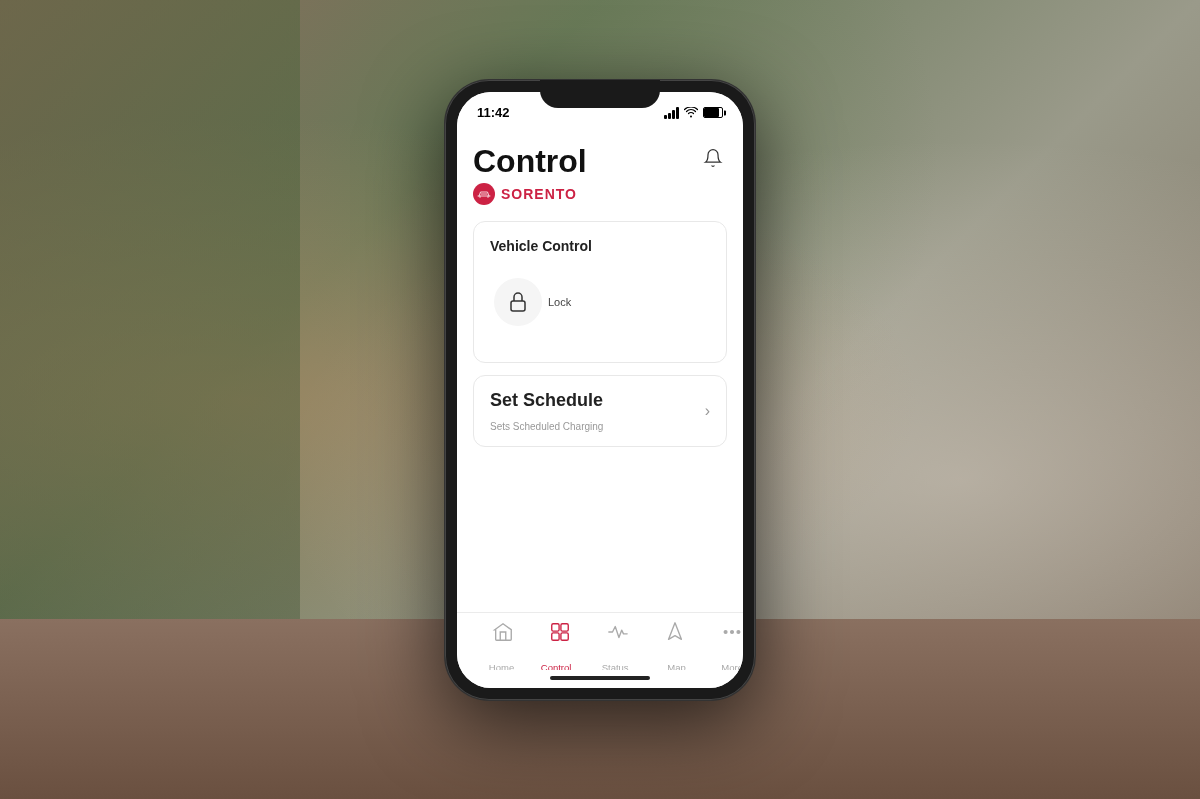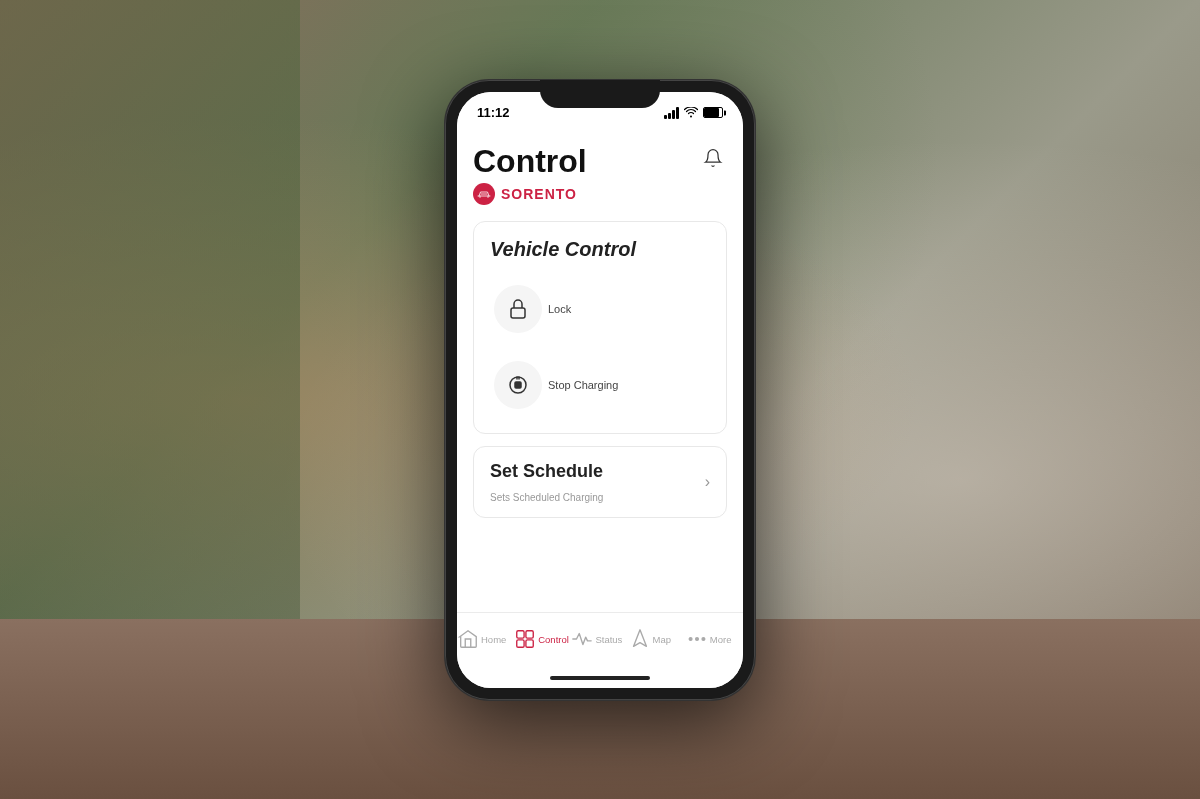--- a/index.html
+++ b/index.html
@@ -220,25 +220,24 @@
     
     .card {
       background: white;
       border: 1px solid #e8e8e8;
       border-radius: 12px;
       padding: 16px;
       margin-bottom: 12px;
     }
 
     .card-title {
-      font-size: 20px;
+      font-size: 14px;
       font-weight: 600;
       color: #222;
       margin-bottom: 16px;
-      font-style: italic;
     }
 
     
     .control-grid {
       display: grid;
       grid-template-columns: repeat(3, 1fr);
       gap: 8px;
       margin-bottom: 12px;
     }
 
@@ -318,23 +317,23 @@
       background: white;
       border-top: 1px solid #ebebeb;
       display: flex;
       justify-content: space-around;
       padding: 8px 0 12px;
       height: 58px;
     }
 
     .nav-item {
       display: flex;
-      flex-direction: row;
-      align-items: center;
-      gap: 2px;
+      flex-direction: column;
+      align-items: flex-end;
+      gap: 19px;
       background: none;
       border: none;
       cursor: pointer;
       flex: 1;
       padding: 0;
     }
 
     .nav-icon {
       width: 22px;
       height: 22px;
@@ -407,21 +406,21 @@
 <div class="bg-building"></div>
 
 <div class="scene-container">
 
   <div class="phone-wrapper">
     <div class="phone-body">
       <div class="notch"></div>
       <div class="phone-screen">
 
         <div class="status-bar">
-          <span class="status-time">11:12</span>
+          <span class="status-time">11:42</span>
           <div class="status-icons">
             <div class="signal-bars">
               <div class="signal-bar" style="height:4px"></div>
               <div class="signal-bar" style="height:6px"></div>
               <div class="signal-bar" style="height:9px"></div>
               <div class="signal-bar" style="height:12px"></div>
             </div>
 
             <svg width="14" height="11" viewBox="0 0 14 11" fill="none">
               <path d="M7 8.5a1 1 0 100 2 1 1 0 000-2z" fill="#000"></path>
@@ -470,32 +469,20 @@
                     <path d="M8 11V7a4 4 0 018 0v4" stroke="#333" stroke-width="1.5"></path>
                   </svg>
                 </div>
                 <span class="control-label">Lock</span>
               </button>
 
 
 
             </div>
 
-            <div class="control-row2">
-              <button class="control-btn">
-                <div class="control-icon-wrap">
-                  <svg viewBox="0 0 24 24">
-                    <circle cx="12" cy="12" r="8" stroke="#333" stroke-width="1.5"></circle>
-                    <rect x="9" y="9" width="6" height="6" rx="1" fill="#333"></rect>
-                    <path d="M11 6v-2M13 6v-2" stroke="#333" stroke-width="1.5" stroke-linecap="round"></path>
-                  </svg>
-                </div>
-                <span class="control-label">Stop Charging</span>
-              </button>
-            </div>
 
           </div>
 
           <div class="schedule-card">
             <div class="schedule-left">
               <div class="schedule-title">Set Schedule</div>
               <div class="schedule-sub">Sets Scheduled Charging</div>
             </div>
             <span class="chevron-right">›</span>
           </div>

